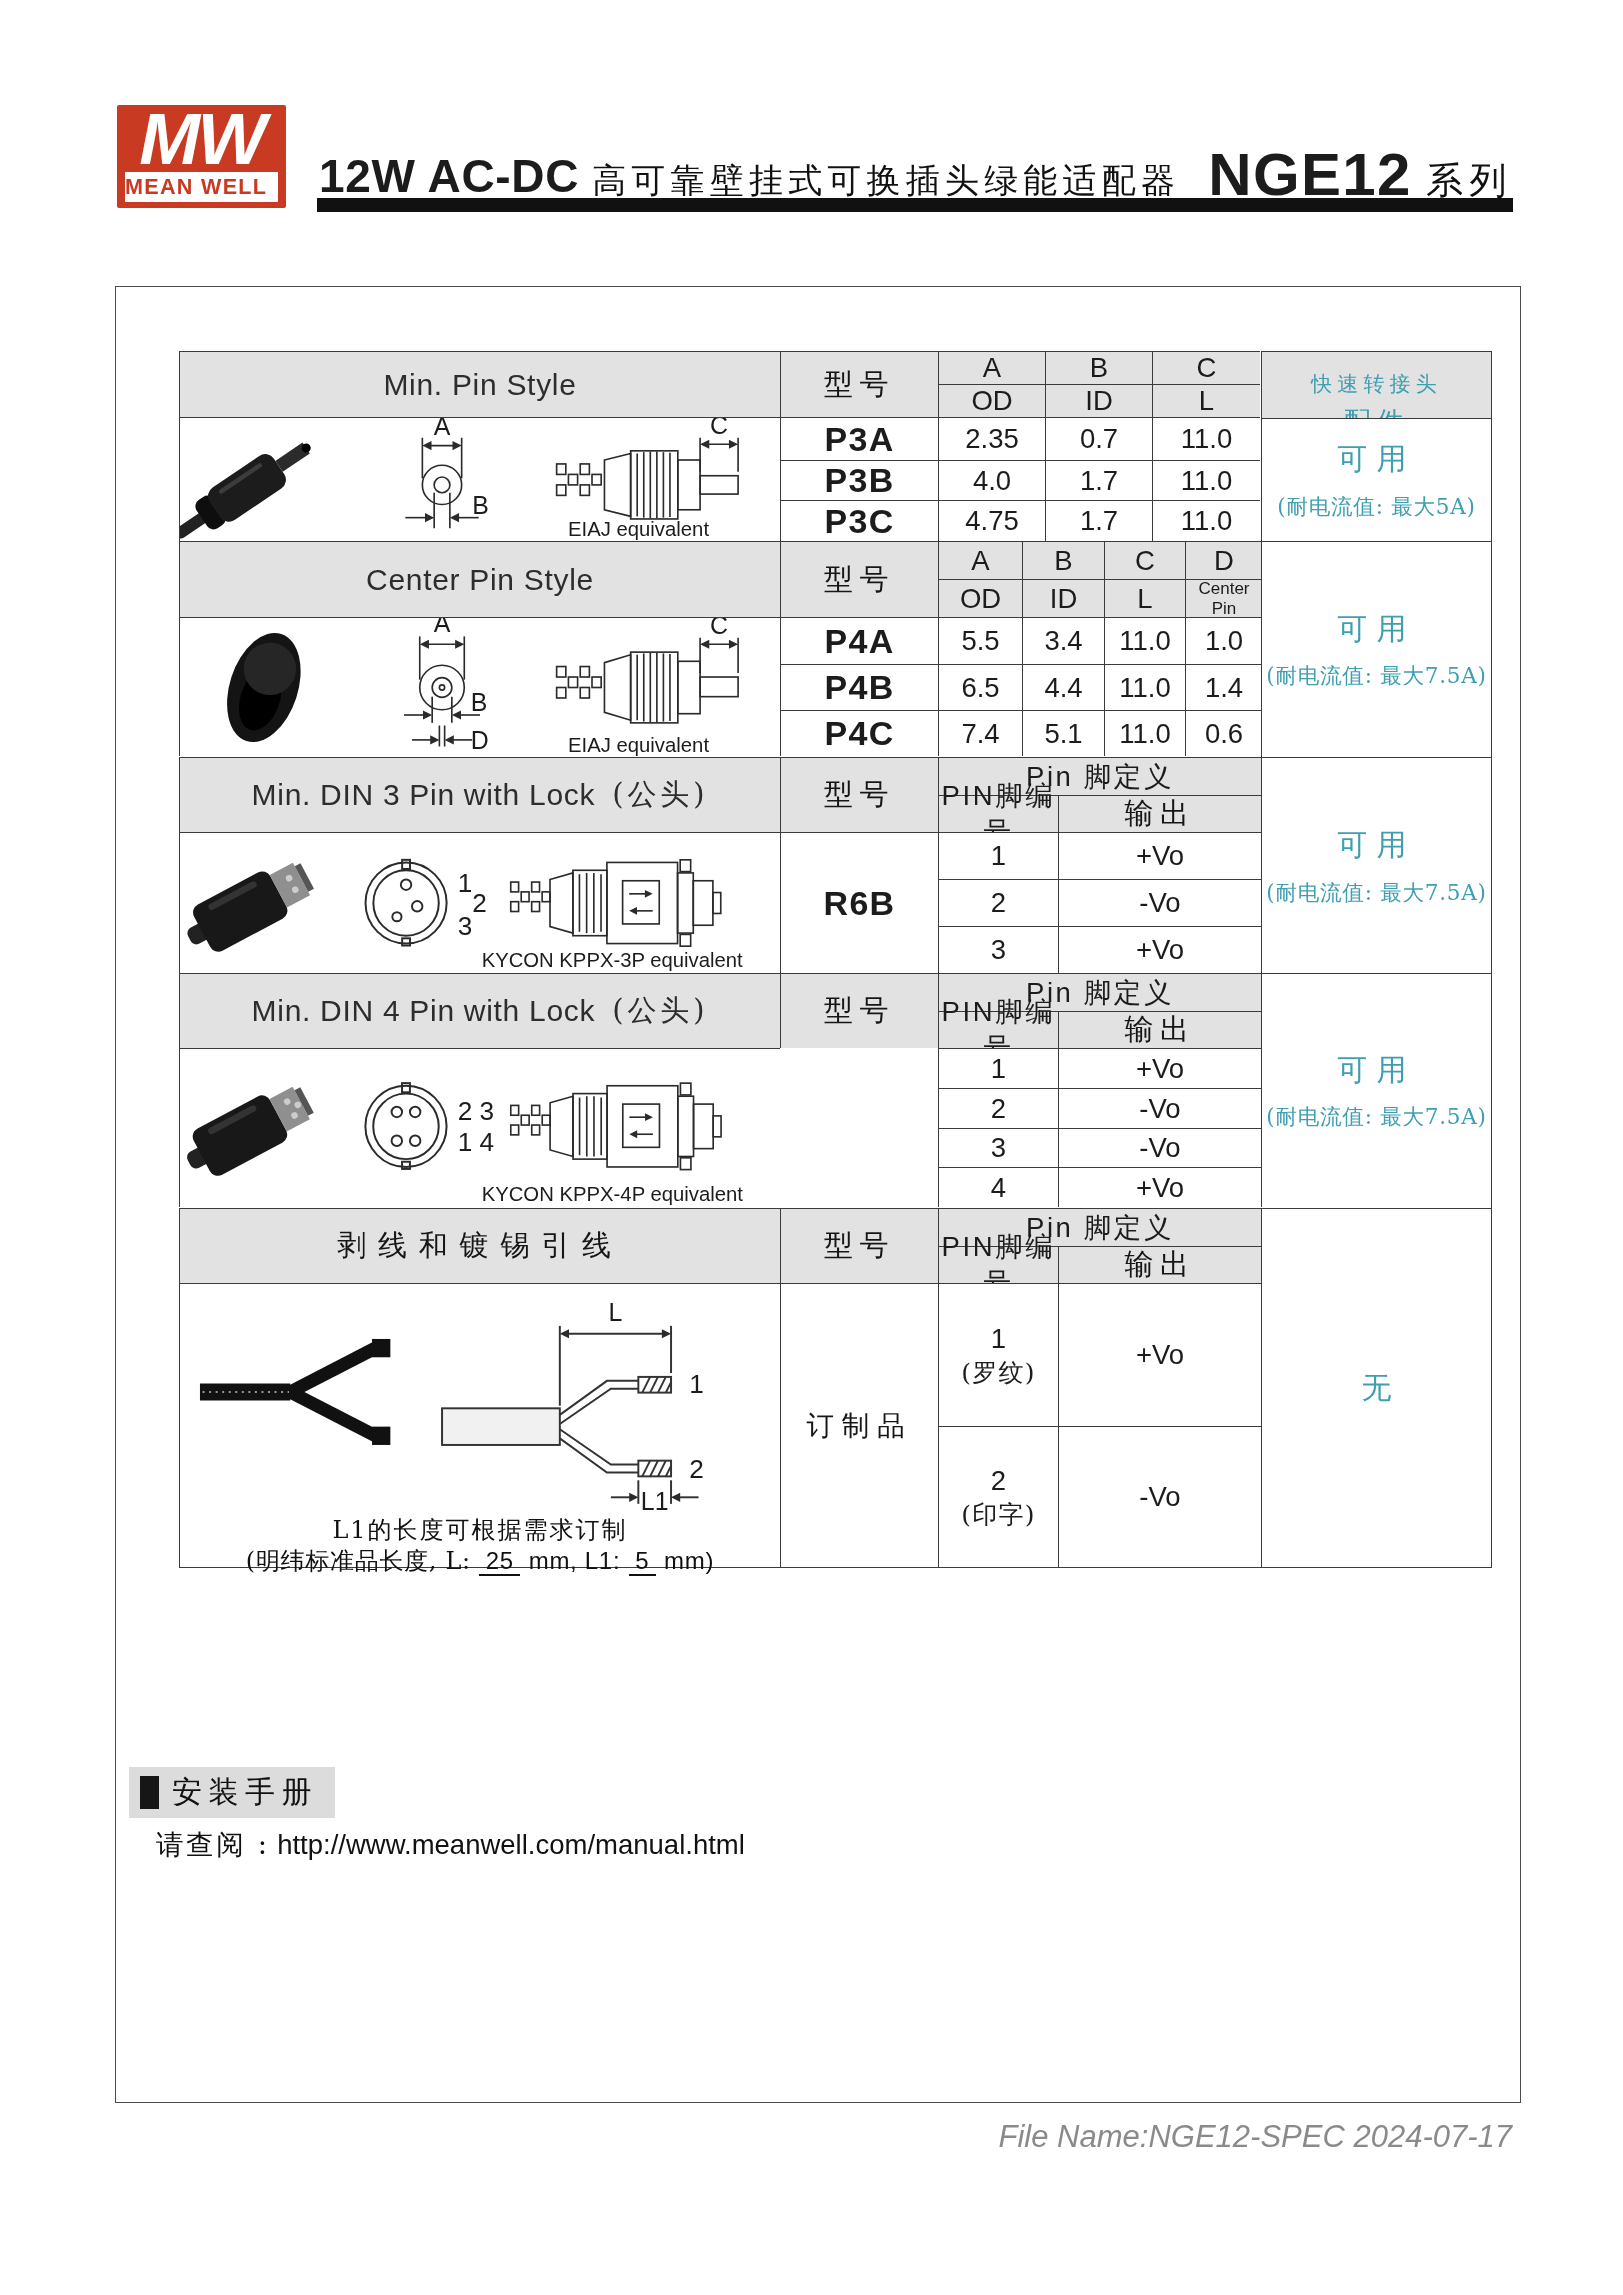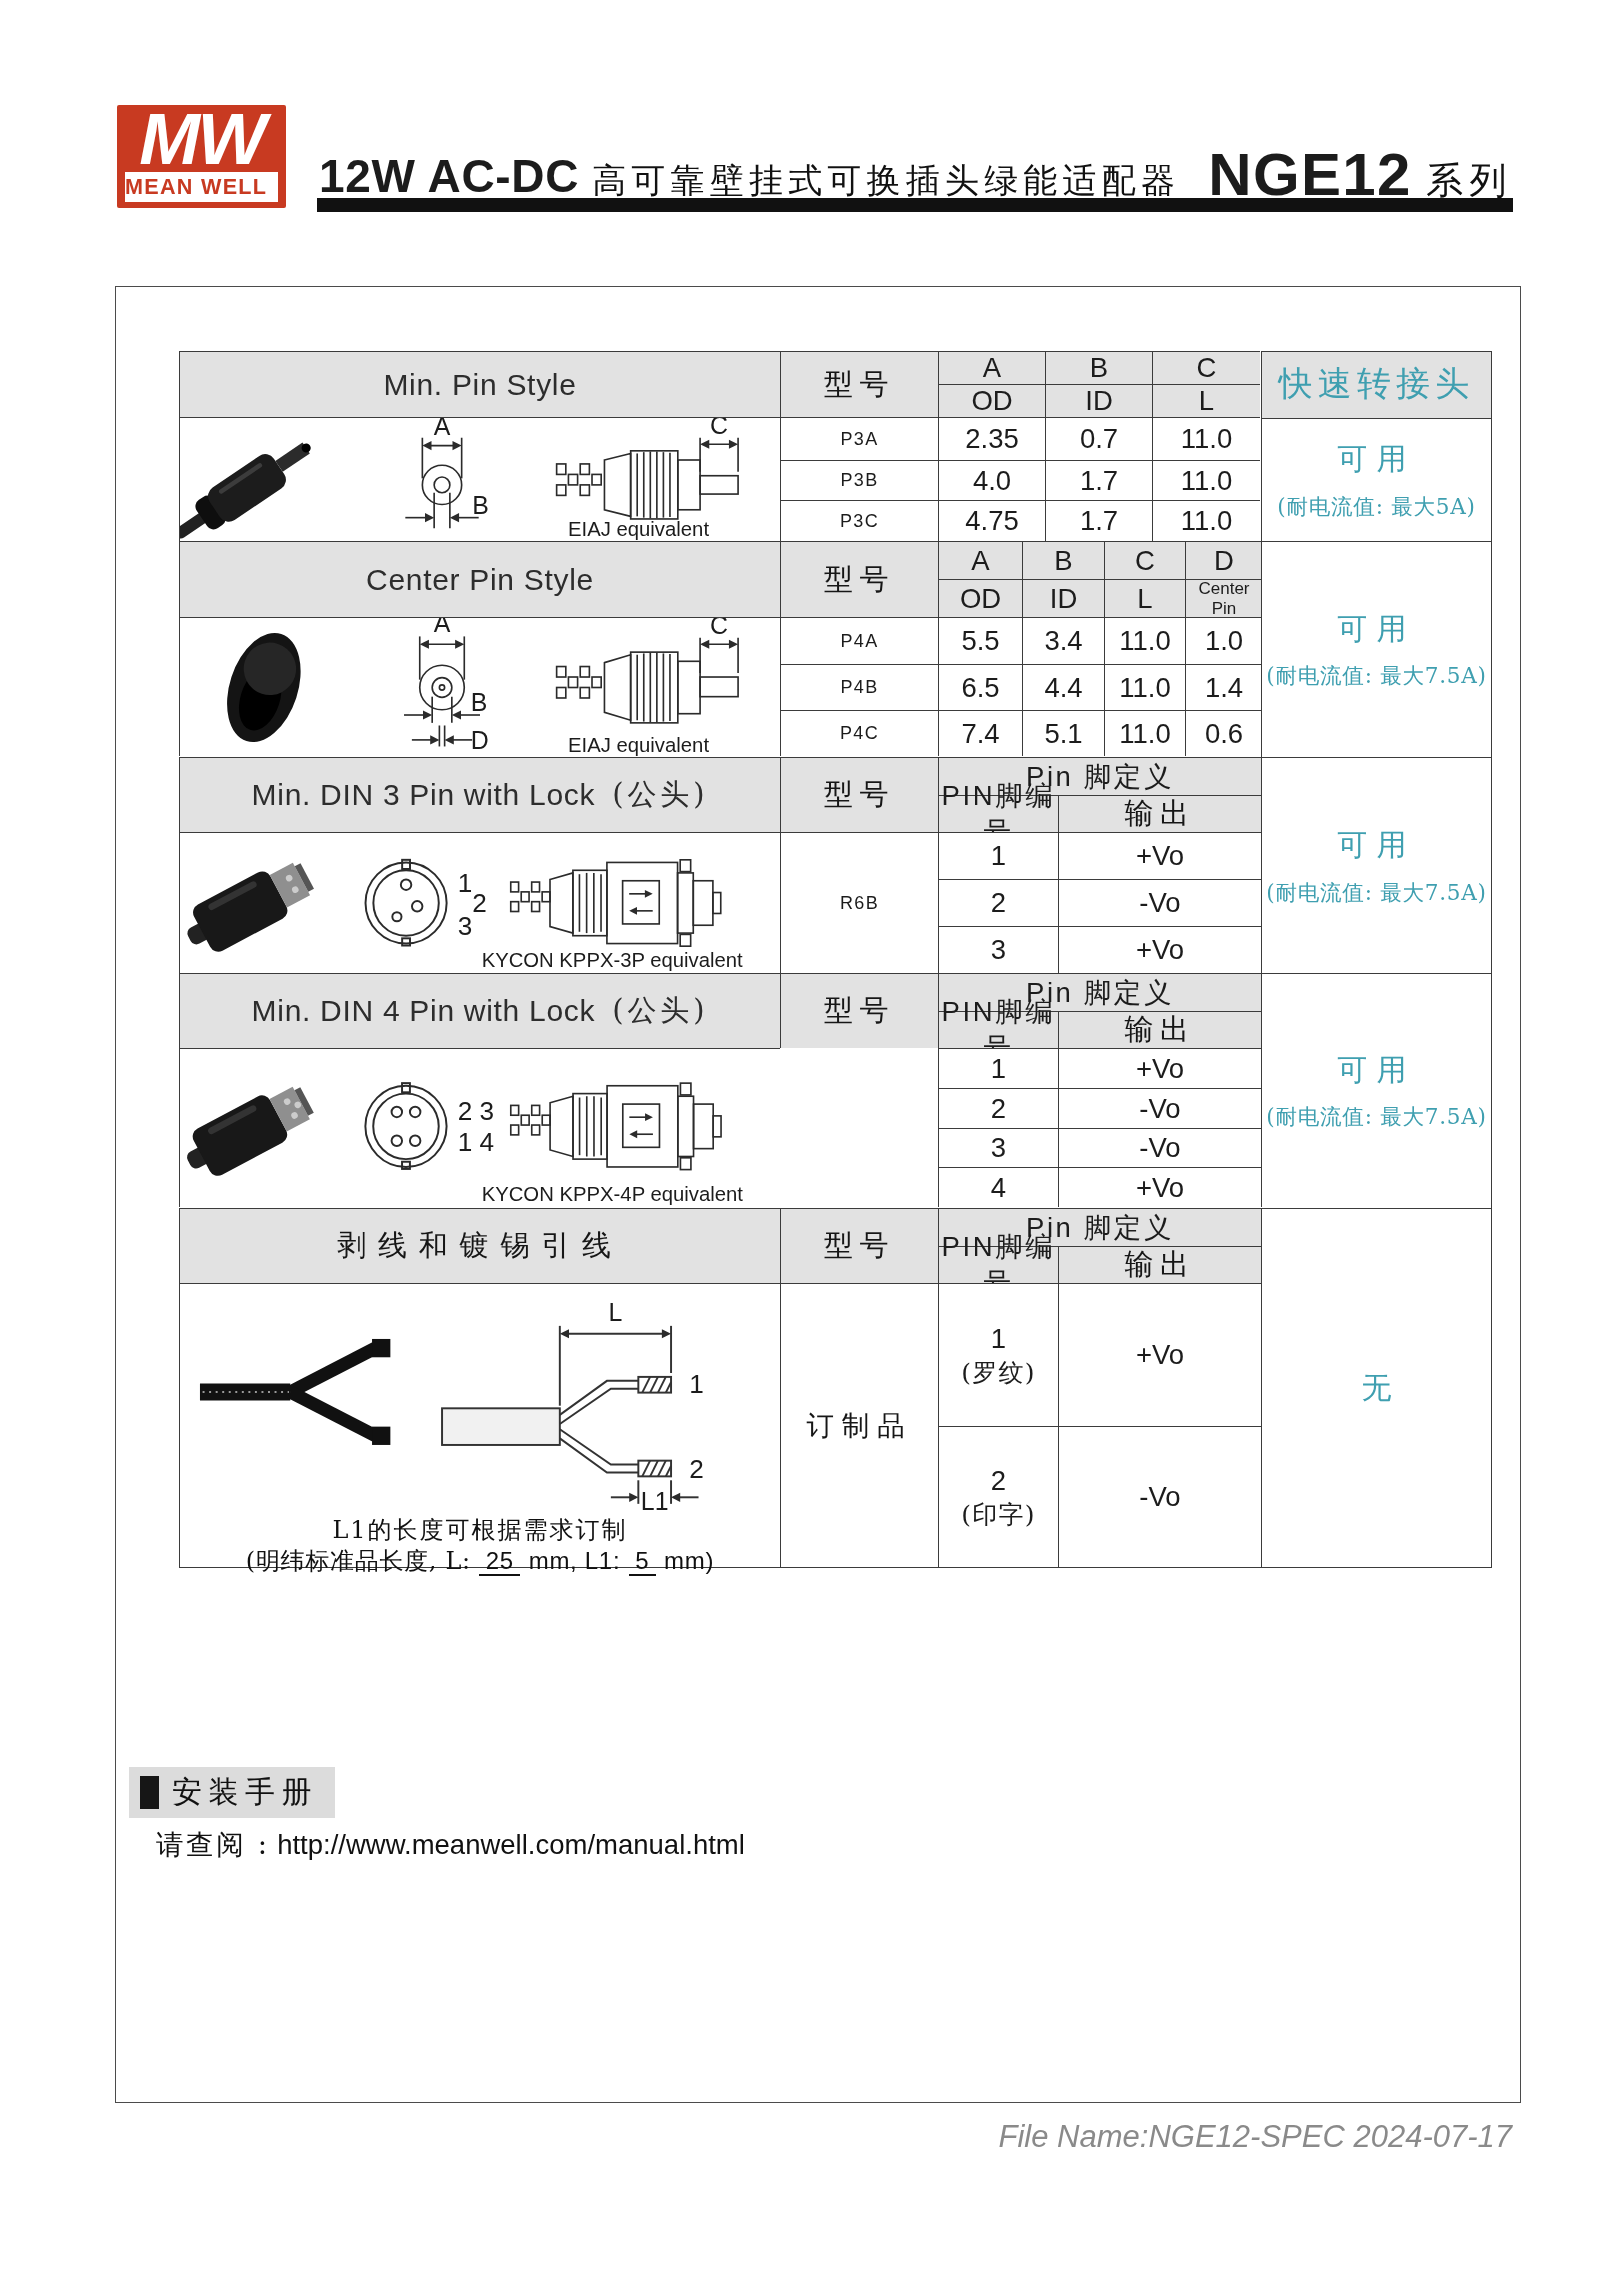--- a/index.html
+++ b/index.html
@@ -30,39 +30,39 @@
   .c{box-sizing:border-box;border-left:1.3px solid #3b3b3b;border-top:1.3px solid #3b3b3b;
      display:flex;align-items:center;justify-content:center;background:#fff;position:relative;
      text-align:center;}
   .hd{background:#e2e2e2;}
   .sec-title{font-size:30px;color:#2d2d2d;letter-spacing:0.7px;}
   .sec-title .cn{letter-spacing:3.9px;margin-left:17px;font-size:29px;}
   .cn-head{font-size:29px;letter-spacing:6.5px;color:#161616;}
   .letter{font-size:27.5px;}
   .small-head{font-size:17px;}
   .mixed-head{font-size:27.5px;letter-spacing:2.6px;}
-  .model{font-size:18px;font-weight:normal;letter-spacing:1.3px;}
+  .model{font-size:34px;font-weight:bold;letter-spacing:1.3px;}
   .val{font-size:27.5px;}
   .col2{flex-direction:column;line-height:1.25;}
   .sub{font-size:25px;letter-spacing:1.3px;}
   .figcell{padding:0;}
   .figcell svg{position:absolute;left:0;top:0;}
   svg text{font-family:"Liberation Sans",sans-serif;fill:#1c1c1c;}
   .cap{font-size:31px;}
   .dim{font-size:38px;}
   .fvnum{font-size:40px;}
   
   .acc{position:absolute;left:1082px;width:230px;box-sizing:border-box;
        border-left:1.3px solid #3b3b3b;border-top:1.3px solid #3b3b3b;display:flex;
        flex-direction:column;align-items:center;justify-content:center;background:#fff;}
   .acc.hd{background:#e2e2e2;}
   .teal{color:#3f9fb0;}
   .acc-main{font-size:30px;letter-spacing:9.2px;}
   .acc-note{font-size:21.6px;margin-top:11.8px;letter-spacing:0.7px;}
-  .acc-head1{font-size:34px;letter-spacing:5.2px;margin-top:40px;}
+  .acc-head1{font-size:21px;letter-spacing:5.2px;margin-top:40px;}
   .acc-head2{font-size:27.5px;letter-spacing:5.2px;margin-top:6.5px;}
   
   .note1{position:absolute;left:0;width:100%;top:230px;text-align:center;font-size:24px;color:#111;letter-spacing:2px;}
   .note2{position:absolute;left:0;width:100%;top:261px;text-align:center;font-size:24px;color:#111;letter-spacing:0.7px;}
   .note2 .u{border-bottom:2px solid #111;padding:0 6.5px;font-family:"Liberation Sans",sans-serif;}
   .note2 .lat{font-family:Liberation Sans, sans-serif;}
   
   .manual-label{position:absolute;left:129px;top:1767px;height:51px;background:#dcdcdc;
                 display:inline-flex;align-items:center;padding:0 17px 0 10.5px;}
   .manual-label .sq{width:19.6px;height:33px;background:#161616;margin-right:13px;}

